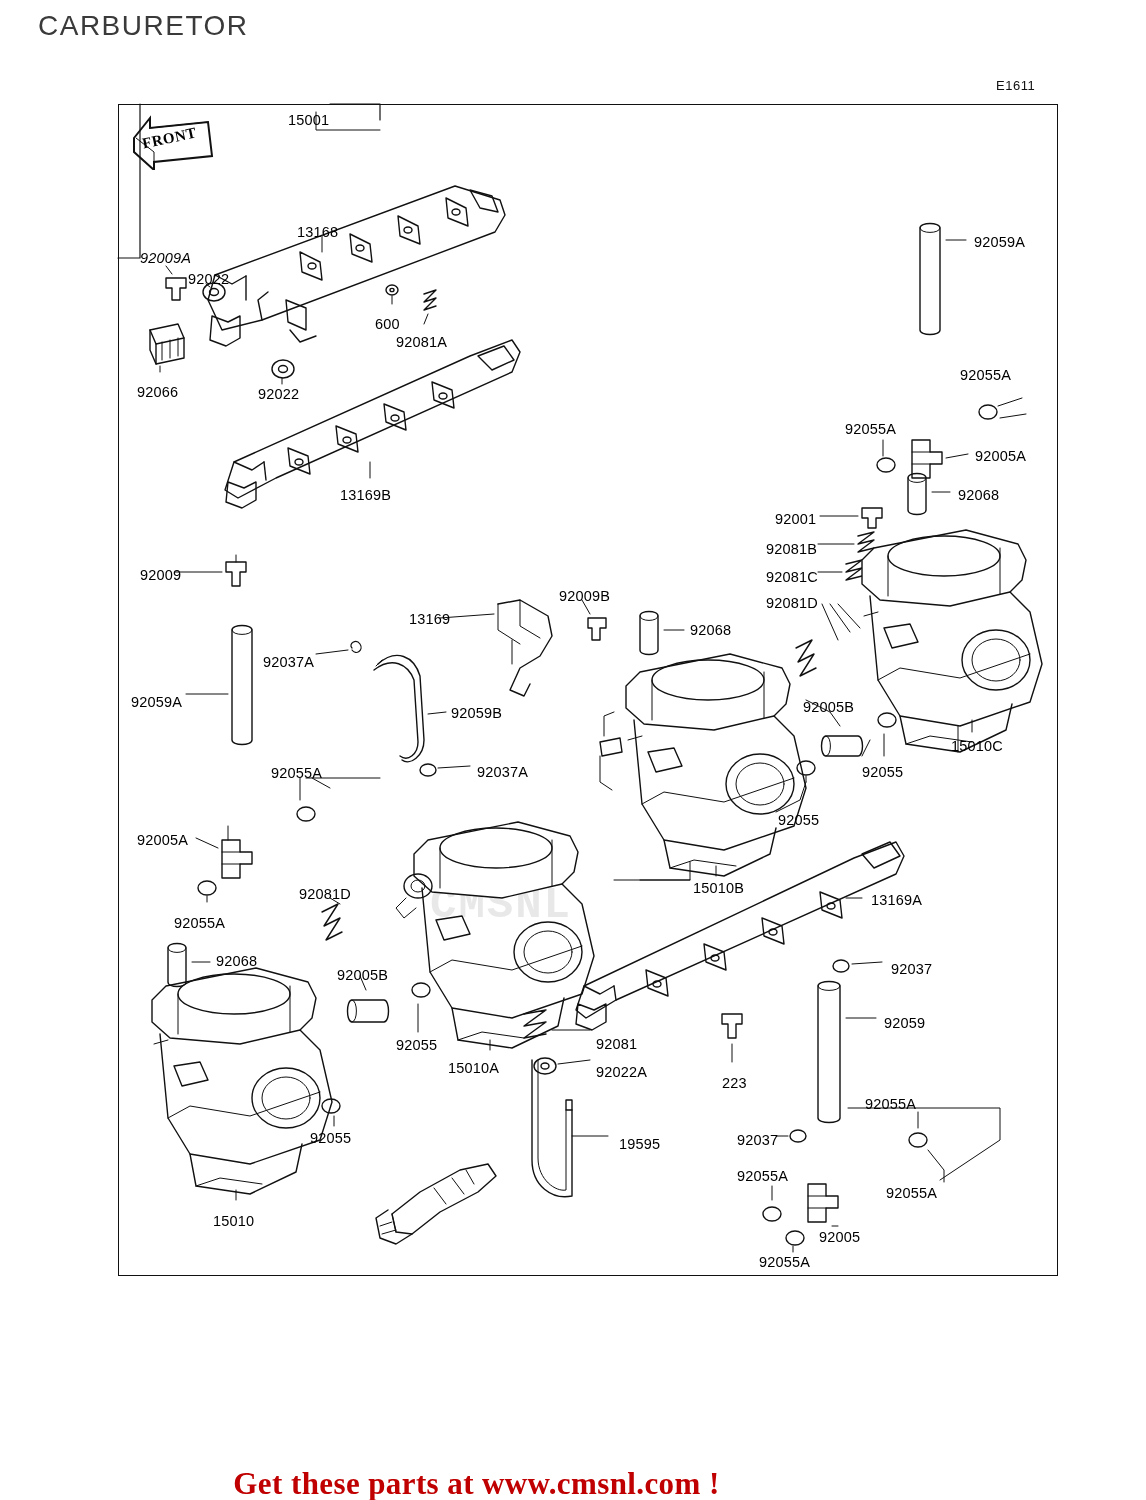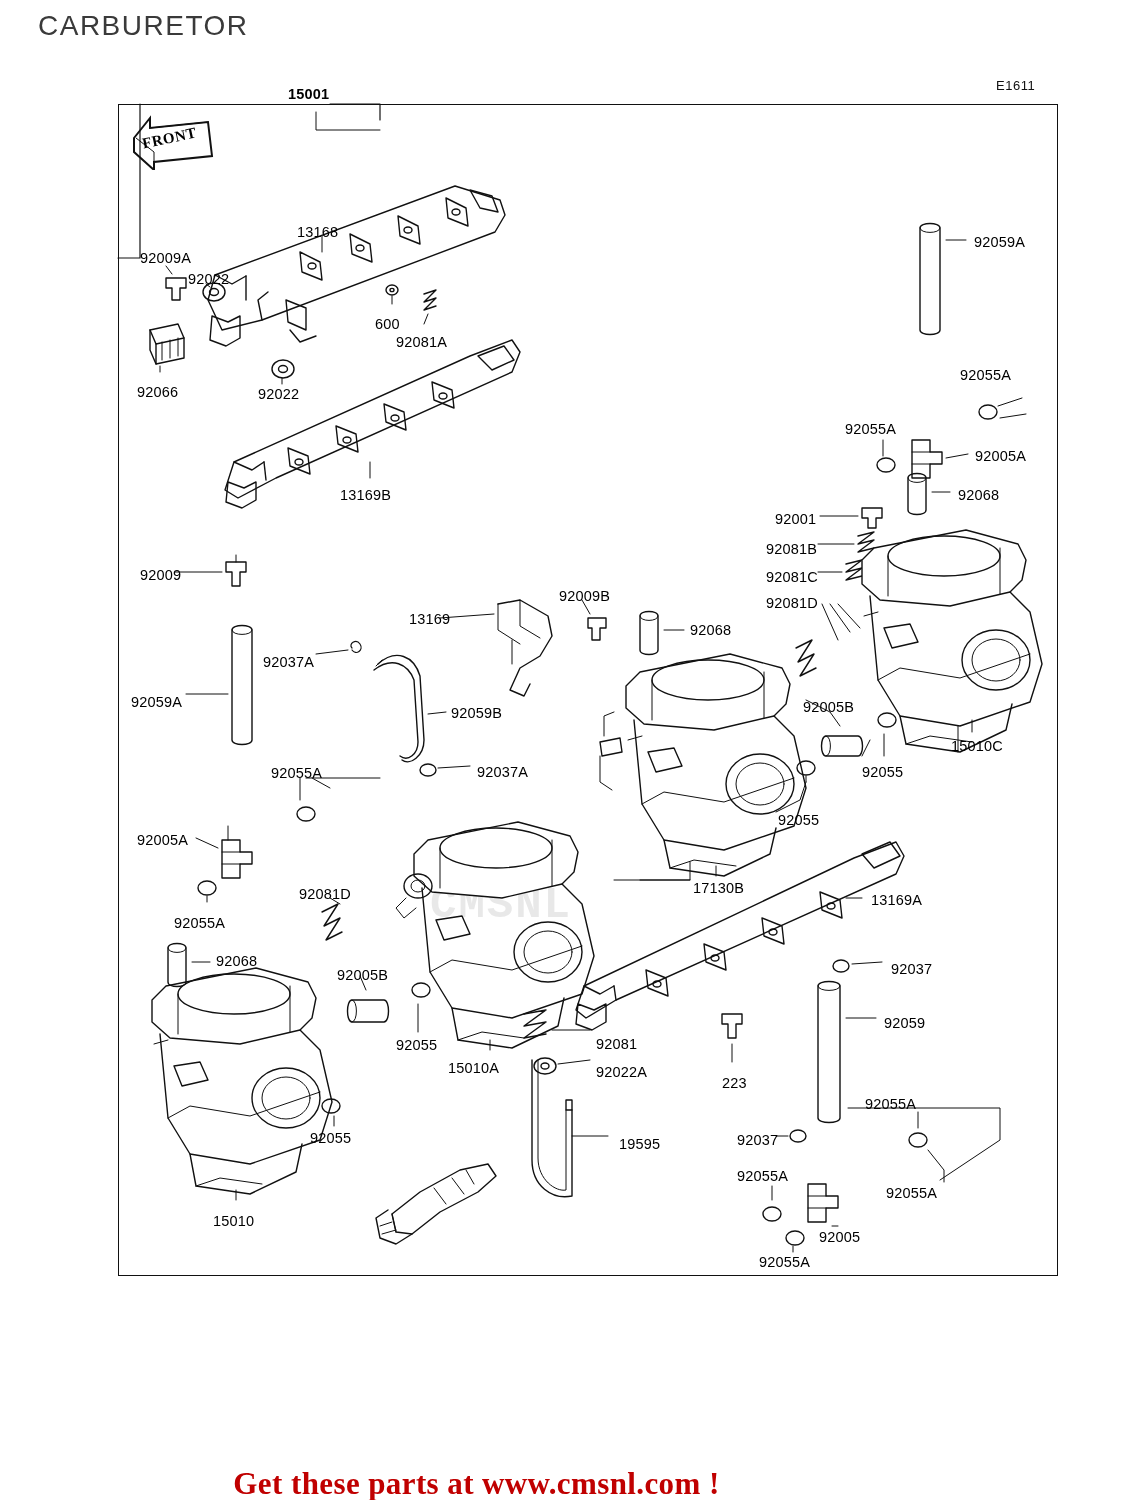--- a/index.html
+++ b/index.html
@@ -418,23 +418,23 @@
 
     <path d="M236 1200 L236 1190" stroke-width="1"></path>
 
     <path d="M640 880 L690 880" stroke-width="1"></path>
     <path d="M776 812 L800 800 L806 782" stroke-width="1"></path>
     <path d="M862 756 L870 740" stroke-width="1"></path>
   </g>
 </svg>
 
 <div id="callout-layer">
-    <div class="callout" style="left: 288px; top: 86px; font-weight: bold;">15001</div>
+    <div class="callout" style="left: 288px; top: 112px;">15001</div>
     <div class="callout" style="left: 297px; top: 224px;">13168</div>
-    <div class="callout" style="left: 140px; top: 250px;">92009A</div>
+    <div class="callout" style="left: 140px; top: 250px; font-style: italic;">92009A</div>
     <div class="callout" style="left: 188px; top: 271px;">92022</div>
     <div class="callout" style="left: 375px; top: 316px;">600</div>
     <div class="callout" style="left: 396px; top: 334px;">92081A</div>
     <div class="callout" style="left: 137px; top: 384px;">92066</div>
     <div class="callout" style="left: 258px; top: 386px;">92022</div>
     <div class="callout" style="left: 340px; top: 487px;">13169B</div>
     <div class="callout" style="left: 140px; top: 567px;">92009</div>
     <div class="callout" style="left: 974px; top: 234px;">92059A</div>
     <div class="callout" style="left: 960px; top: 367px;">92055A</div>
     <div class="callout" style="left: 845px; top: 421px;">92055A</div>
@@ -452,21 +452,21 @@
     <div class="callout" style="left: 690px; top: 622px;">92068</div>
     <div class="callout" style="left: 263px; top: 654px;">92037A</div>
     <div class="callout" style="left: 131px; top: 694px;">92059A</div>
     <div class="callout" style="left: 451px; top: 705px;">92059B</div>
     <div class="callout" style="left: 477px; top: 764px;">92037A</div>
     <div class="callout" style="left: 271px; top: 765px;">92055A</div>
     <div class="callout" style="left: 778px; top: 812px;">92055</div>
     <div class="callout" style="left: 137px; top: 832px;">92005A</div>
     <div class="callout" style="left: 174px; top: 915px;">92055A</div>
     <div class="callout" style="left: 299px; top: 886px;">92081D</div>
-    <div class="callout" style="left: 693px; top: 880px;">17130B</div>
+    <div class="callout" style="left: 693px; top: 880px;">15010B</div>
     <div class="callout" style="left: 871px; top: 892px;">13169A</div>
     <div class="callout" style="left: 216px; top: 953px;">92068</div>
     <div class="callout" style="left: 337px; top: 967px;">92005B</div>
     <div class="callout" style="left: 891px; top: 961px;">92037</div>
     <div class="callout" style="left: 884px; top: 1015px;">92059</div>
     <div class="callout" style="left: 396px; top: 1037px;">92055</div>
     <div class="callout" style="left: 448px; top: 1060px;">15010A</div>
     <div class="callout" style="left: 596px; top: 1036px;">92081</div>
     <div class="callout" style="left: 596px; top: 1064px;">92022A</div>
     <div class="callout" style="left: 722px; top: 1075px;">223</div>

